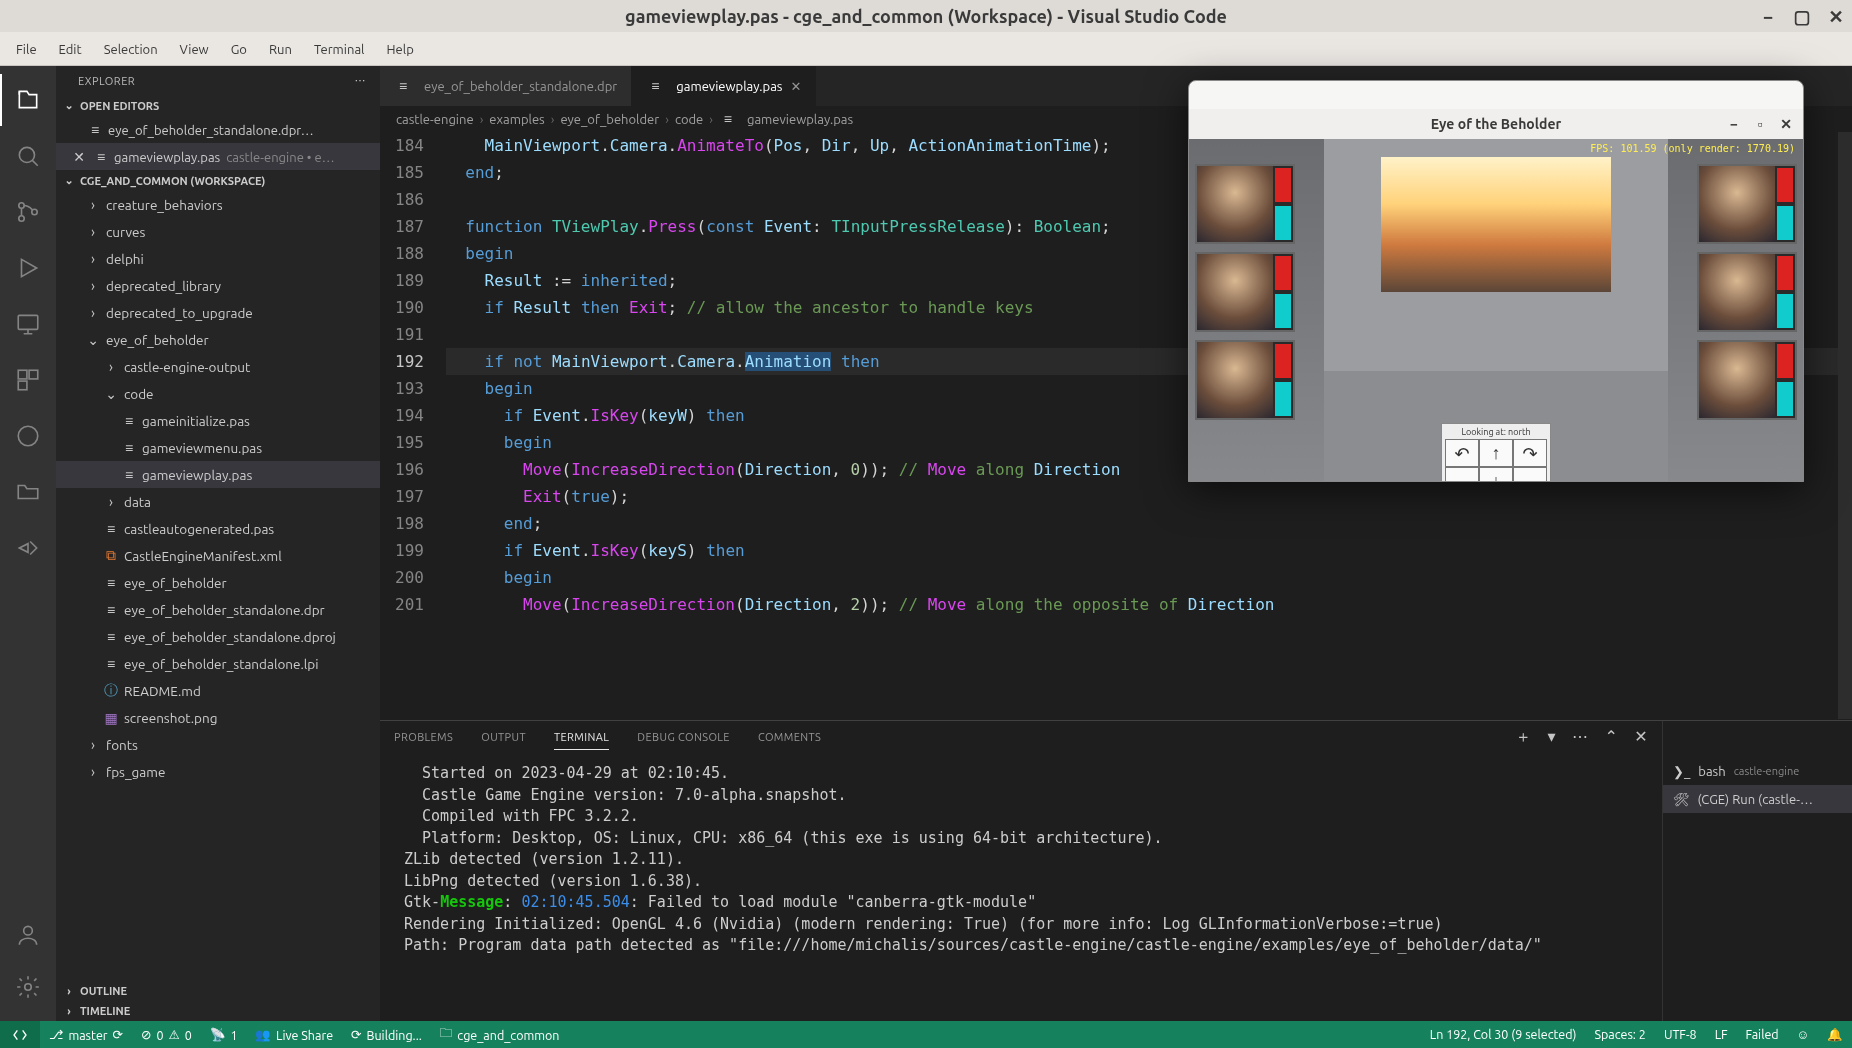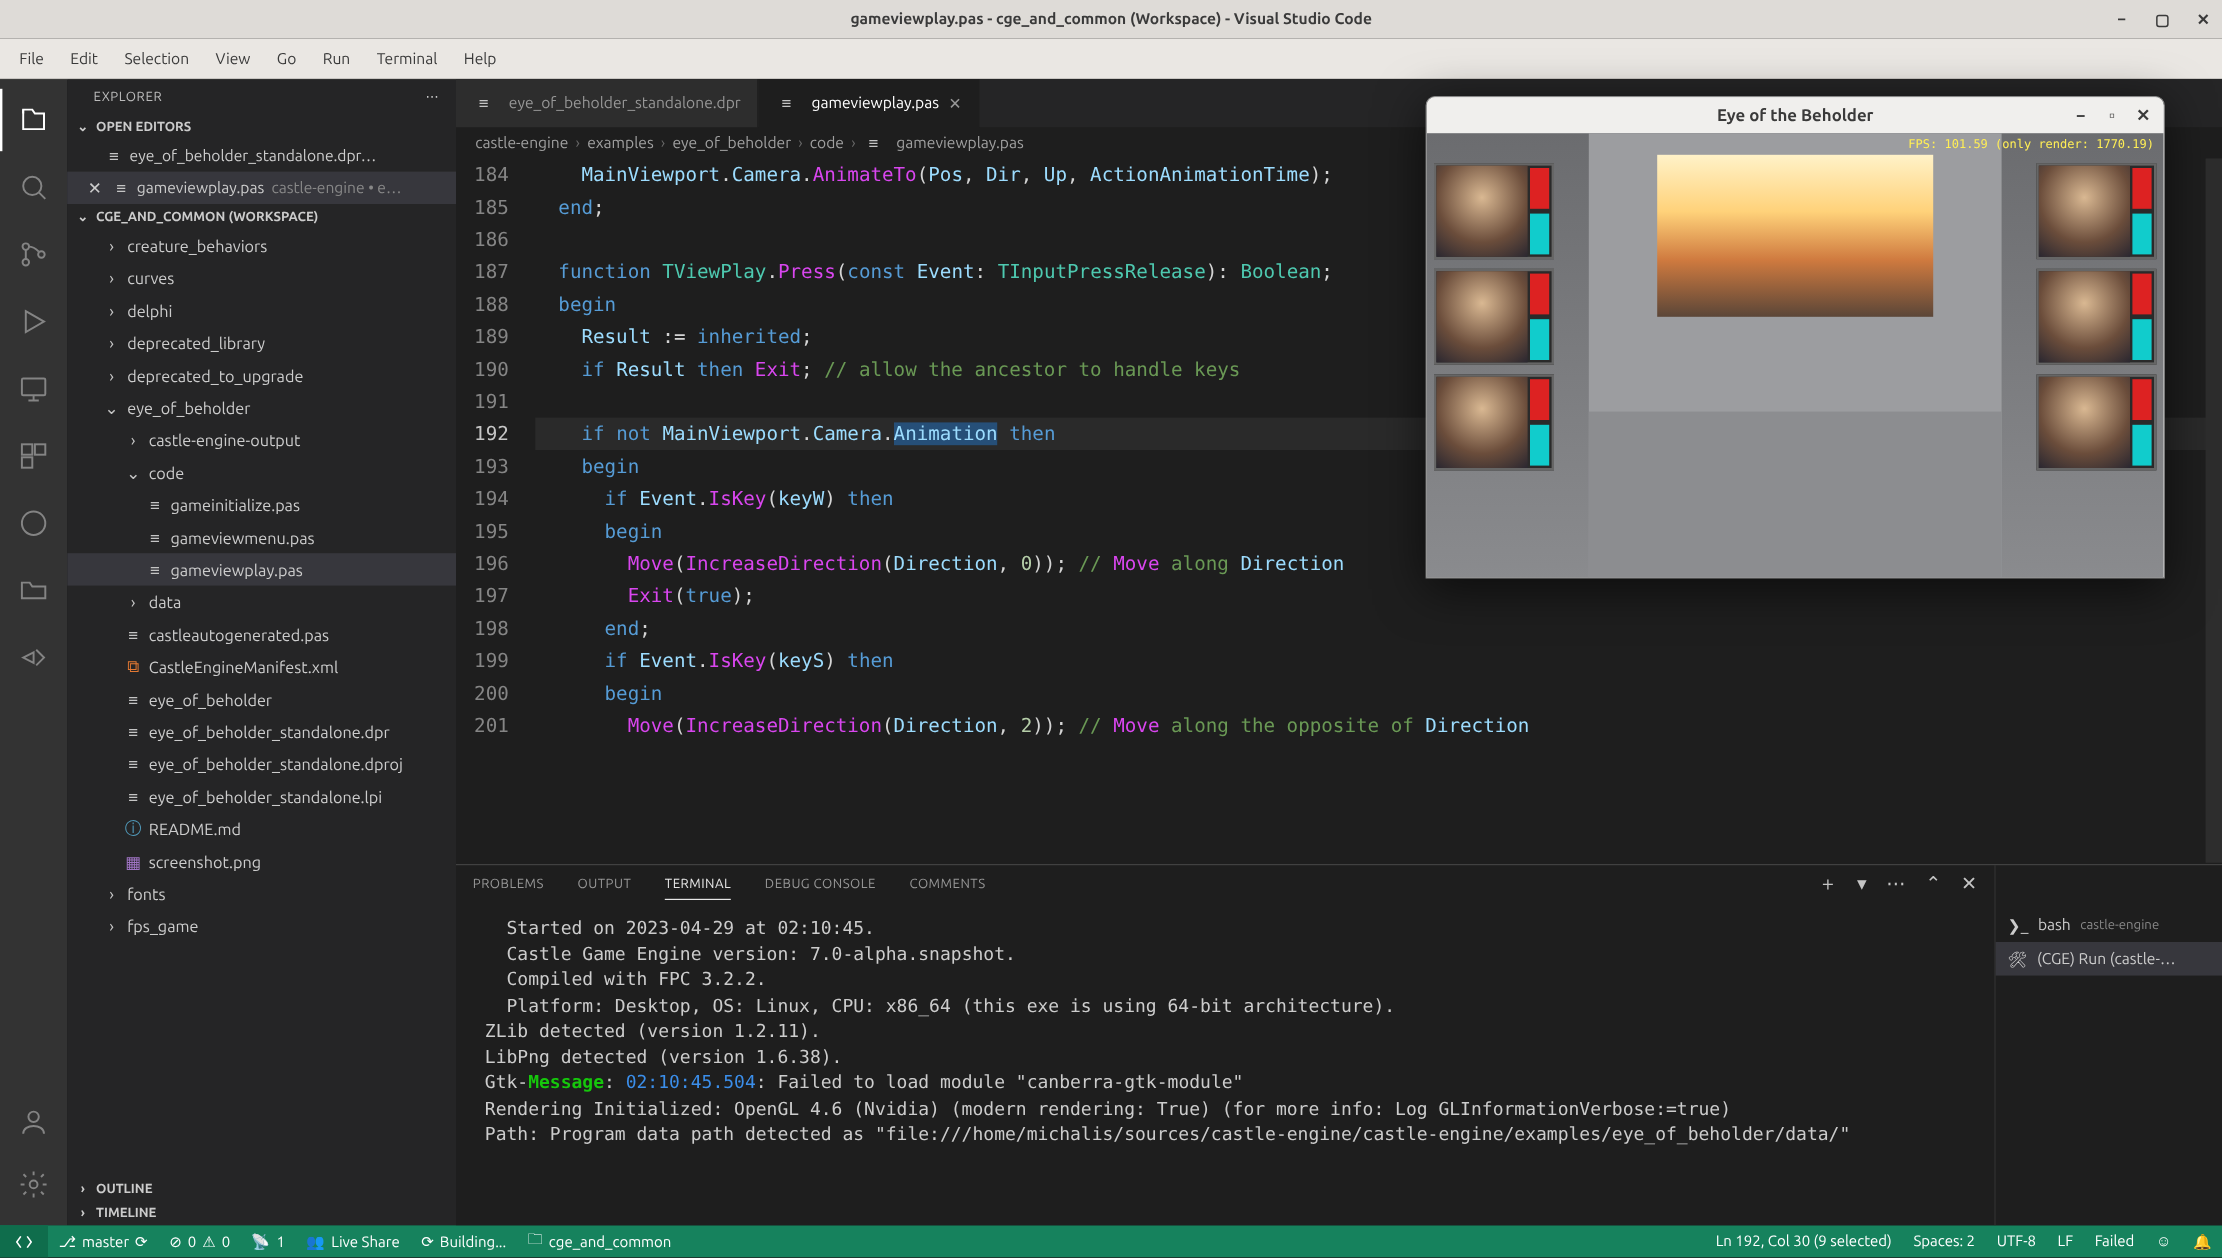--- a/index.html
+++ b/index.html
@@ -1,17 +1,17 @@
 <!DOCTYPE html>
 <html><head>
 <meta charset="utf-8">
 <style>
 * { box-sizing: border-box; margin: 0; padding: 0; }
 body { font-family: "Ubuntu", "Segoe UI", sans-serif; font-size: 13px; background: #1e1e1e; color: #ccc; overflow: hidden; width: 1852px; height: 1048px; position: relative; }
-.titlebar { height: 32px; background: #dedbd7; color: #3a3a3a; display: flex; align-items: center; justify-content: center; position: relative; font-size: 13px; font-weight: 600; }
+.titlebar { height: 32px; background: #dedbd7; color: #3a3a3a; display: flex; align-items: center; justify-content: center; position: relative; font-size: 18px; font-weight: 600; }
 .titlebar .controls { position: absolute; right: 8px; display: flex; gap: 18px; }
 .titlebar .controls span { width: 16px; height: 16px; display:flex; align-items:center; justify-content:center; cursor:pointer; }
 .menubar { height: 34px; background: #eae7e3; color: #3a3a3a; display: flex; align-items: center; padding: 0 6px; gap: 2px; border-bottom: 1px solid #c9c6c2;}
 .menubar span { padding: 4px 10px; cursor: pointer; }
 .main { display: flex; height: calc(1048px - 32px - 34px - 27px); }
 .activitybar { width: 56px; background: #333; display: flex; flex-direction: column; align-items: center; padding-top: 8px; gap: 4px; }
 .activitybar .ab-item { width: 56px; height: 52px; display:flex; align-items:center; justify-content:center; color:#848484; cursor:pointer; position:relative;}
 .activitybar .ab-item.active { color:#fff; }
 .activitybar .ab-item.active::before { content:''; position:absolute; left:0; top:0; bottom:0; width:2px; background:#fff;}
 .activitybar .ab-bottom { margin-top: auto; display:flex; flex-direction:column; align-items:center; margin-bottom: 8px;}
@@ -56,21 +56,21 @@
 .term .bl { color:#3b8eea;}
 .panel-side { width: 190px; border-left:1px solid #333; padding-top: 36px; font-size:13px;}
 .panel-side .task { display:flex; align-items:center; height:28px; padding:0 10px; gap:8px;}
 .panel-side .task.active { background:#37373d;}
 .statusbar { height:27px; background:#16825d; color:#fff; display:flex; align-items:center; font-size:12.5px;}
 .sb-remote { background:#0f6d4c; height:100%; width:40px; display:flex; align-items:center; justify-content:center;}
 .sb-item { padding: 0 9px; display:flex; align-items:center; gap:5px; cursor:pointer; height:100%;}
 .sb-right { margin-left:auto; display:flex;}
 
 .gamewin { position:absolute; left:1188px; top:80px; width:616px; height:402px; background:#f6f6f4; border:1px solid #888; border-radius:8px 8px 0 0; box-shadow:0 8px 40px rgba(0,0,0,0.6); overflow:hidden;}
-.gw-title { height:30px; background:#f0efed; display:flex; align-items:center; justify-content:center; font-size:14px; font-weight:600; color:#3a3a3a; position:relative;}
+.gw-title { height:30px; background:#f0efed; display:flex; align-items:center; justify-content:center; font-size:14px; font-weight:600; color:#3a3a3a; position:relative;margin-top:28px;}
 .gw-title .gw-controls { position:absolute; right:6px; display:flex; gap:4px;}
 .gw-title .gw-controls span { width:22px; height:22px; border-radius:11px; display:flex; align-items:center; justify-content:center; cursor:pointer;}
 .gw-body { position:relative; height:372px; background:linear-gradient(#6b6c6f,#8a8b8e);}
 .corridor { position:absolute; left:135px; top:0; right:135px; bottom:0; background:#9c9da0; }
 .sky { position:absolute; left:50%; transform:translateX(-50%); top:18px; width:230px; height:135px; background:linear-gradient(#fff2c8 0%, #ffd27a 35%, #cf7a3f 65%, #5b4638 100%); }
 .floor { position:absolute; left:0; right:0; bottom:0; height:140px; background:#8c8d90;}
 .fps-label { position:absolute; right:8px; top:4px; font-size:10px; color:#ffee55; font-family:monospace;}
 .portrait-col { position:absolute; top:25px; display:flex; flex-direction:column; gap:8px;}
 .portrait-col.left { left:6px;}
 .portrait-col.right { right:6px;}
@@ -471,14 +471,27 @@
           </div>
         </div>
       <div class="portrait">
           <div class="face"></div>
           <div class="bars">
             <div class="hp"></div>
             <div class="mp"></div>
           </div>
         </div>
     </div>
+    <div class="navpad">
+      <div class="lbl">Looking at: north</div>
+      <div class="row">
+        <div class="btn">↶</div>
+        <div class="btn">↑</div>
+        <div class="btn">↷</div>
+      </div>
+      <div class="row">
+        <div class="btn">←</div>
+        <div class="btn">↓</div>
+        <div class="btn">→</div>
+      </div>
+    </div>
   </div>
 </div>
 
 </body></html>

